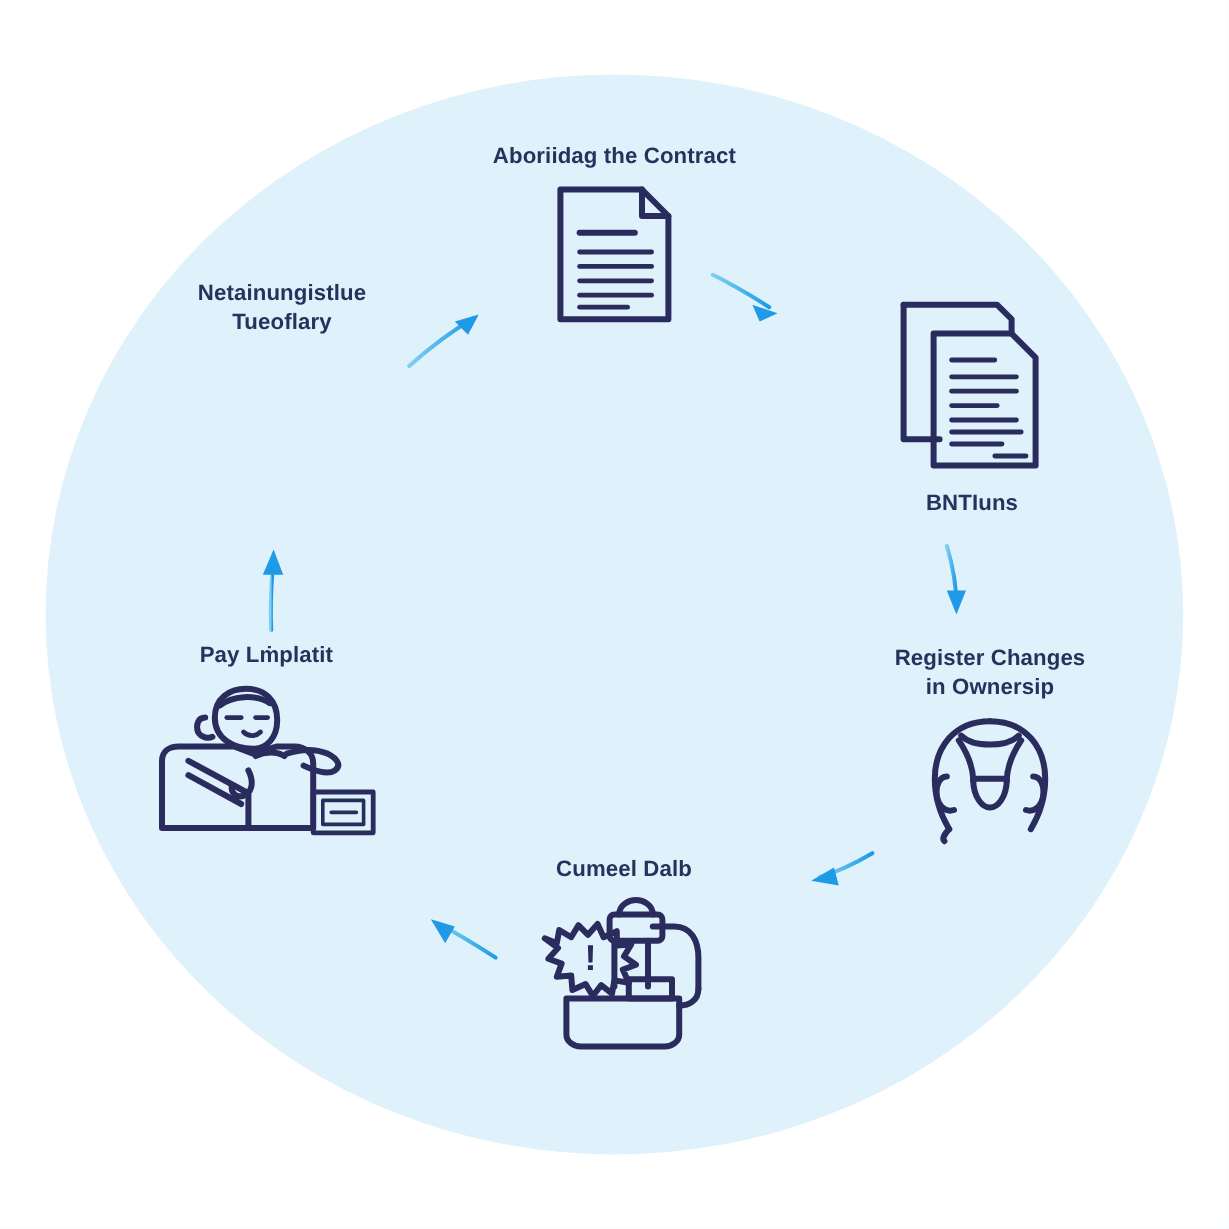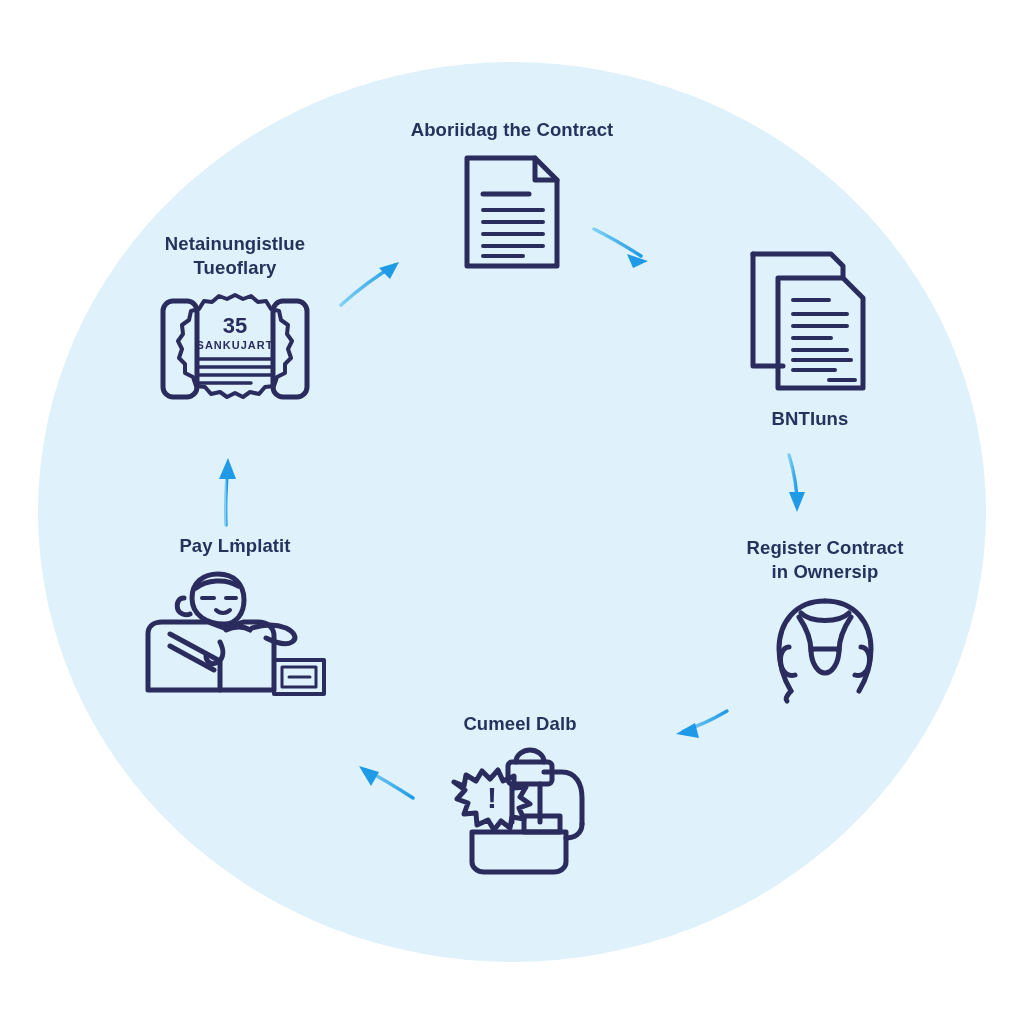--- a/index.html
+++ b/index.html
@@ -119,21 +119,21 @@
         <path class="ln" stroke-width="4" d="M48,98 H86"></path>
         <path class="ln" stroke-width="4" d="M48,110 H102"></path>
         <path class="ln" stroke-width="4" d="M48,120 H106"></path>
         <path class="ln" stroke-width="4" d="M48,130 H90"></path>
         <path class="ln" stroke-width="4" d="M84,140 H110"></path>
       </svg>
     </div>
   </div>
 
   <div class="node" style="left:700px; top:536px; width:250px;">
-    <div class="node-label">Register Contract
+    <div class="node-label">Register Changes
 in Ownersip</div>
     <div class="icon-wrap">
       <svg width="120" height="110" viewBox="0 0 120 110">
         <path class="ln" stroke-width="5" d="M60,6 C30,6 14,28 14,54 C14,72 20,86 26,96"></path>
         <path class="ln" stroke-width="5" d="M60,6 C90,6 106,28 106,54 C106,72 100,86 94,96"></path>
         <path class="ln" stroke-width="5" d="M34,22 C42,34 46,44 46,56"></path>
         <path class="ln" stroke-width="5" d="M86,22 C78,34 74,44 74,56"></path>
         <path class="ln" stroke-width="5" d="M36,18 C46,28 74,28 84,18"></path>
         <path class="ln" stroke-width="5" d="M24,52 C18,52 14,60 16,70 C18,78 24,82 30,80"></path>
         <path class="ln" stroke-width="5" d="M96,52 C102,52 106,60 104,70 C102,78 96,82 90,80"></path>
@@ -155,21 +155,21 @@
         <path class="ln" stroke-width="5" d="M142,78 C142,88 134,92 126,92"></path>
         <rect class="ln" stroke-width="5" x="84" y="70" width="36" height="16"></rect>
         <path class="ln" stroke-width="5" d="M32,86 H126 V116 C126,122 120,126 114,126 H44 C38,126 32,122 32,116 Z"></path>
         <path class="fl" d="M38,28 L46,34 L46,24 L56,27 L58,17 L67,22 L72,13 L79,20 L86,13 L90,23 L99,19 L99,30 L109,28 L105,38 L115,40 L107,47 L115,54 L105,57 L109,66 L99,65 L98,75 L89,71 L85,80 L78,73 L71,81 L66,72 L57,77 L55,67 L45,69 L48,59 L38,57 L45,48 L36,41 Z" opacity="0"></path>
         <path class="ln" stroke-width="5" d="M14,36 L24,40 L26,29 L36,35 L42,25 L50,33 L58,24 L63,35 L74,30 L74,42 L86,41 L80,51 L90,58 L79,62 L84,73 L72,71 L70,82 L61,75 L54,84 L48,74 L37,79 L36,67 L24,68 L28,57 L17,53 L25,44 Z"></path>
         <text class="seal-text" x="52" y="62" font-size="30" text-anchor="middle">!</text>
       </svg>
     </div>
   </div>
 
-  <div class="node" style="left:125px; top:534px; width:220px;">
+  <div class="node" style="left:112px; top:534px; width:220px;">
     <div class="node-label">Pay Lṁplatit</div>
     <div class="icon-wrap">
       <svg width="190" height="130" viewBox="0 0 190 130">
         <path class="ln" stroke-width="5" d="M52,30 C52,14 64,6 78,6 C94,6 104,16 104,32 C104,46 96,56 84,56 C68,56 52,48 52,30 Z"></path>
         <path class="ln" stroke-width="5" d="M44,30 C38,30 36,36 38,42 C40,46 46,48 50,46"></path>
         <path class="ln" stroke-width="5" d="M56,20 C66,12 86,10 98,18"></path>
         <path class="ln" stroke-width="4" d="M62,30 L74,30"></path>
         <path class="ln" stroke-width="4" d="M86,30 L96,30"></path>
         <path class="ln" stroke-width="4" d="M76,42 C80,46 86,46 90,42"></path>
         <path class="ln" stroke-width="5" d="M8,66 C8,58 14,54 22,54 H68 L84,60 L104,54 H118 C128,54 134,60 134,68 V122 H8 Z"></path>
@@ -182,28 +182,15 @@
         <rect class="ln" stroke-width="4" x="134" y="92" width="50" height="34"></rect>
         <rect class="ln" stroke-width="3" x="142" y="99" width="34" height="20"></rect>
         <path class="ln" stroke-width="3" d="M149,109 H170"></path>
       </svg>
     </div>
   </div>
 
   <div class="node" style="left:125px; top:232px; width:220px;">
     <div class="node-label">Netainungistlue
 Tueoflary</div>
-    <div class="icon-wrap">
-      <svg width="160" height="118" viewBox="0 0 160 118">
-        <rect class="ln" stroke-width="5" x="8" y="10" width="34" height="96" rx="10"></rect>
-        <rect class="ln" stroke-width="5" x="118" y="10" width="34" height="96" rx="10"></rect>
-        <path class="ln" stroke-width="4" d="M80,4 L88,8 L96,5 L103,11 L111,10 L116,18 L124,20 L126,29 L133,34 L132,43 L137,50 L133,58 L136,67 L130,73 L130,82 L122,86 L119,95 L110,96 L104,103 L95,101 L88,106 L80,102 L72,106 L65,101 L56,103 L50,96 L41,95 L38,86 L30,82 L30,73 L24,67 L27,58 L23,50 L28,43 L27,34 L34,29 L36,20 L44,18 L49,10 L57,11 L64,5 L72,8 Z"></path>
-        <text class="seal-text" x="80" y="42" font-size="22" text-anchor="middle">35</text>
-        <text class="seal-text" x="80" y="58" font-size="11" letter-spacing="1" text-anchor="middle">SANKUJART</text>
-        <path class="ln" stroke-width="3.5" d="M44,68 H116"></path>
-        <path class="ln" stroke-width="3.5" d="M44,76 H116"></path>
-        <path class="ln" stroke-width="3.5" d="M44,84 H116"></path>
-        <path class="ln" stroke-width="3.5" d="M44,92 H96"></path>
-      </svg>
-    </div>
   </div>
 
 </div>
 
 </body></html>

